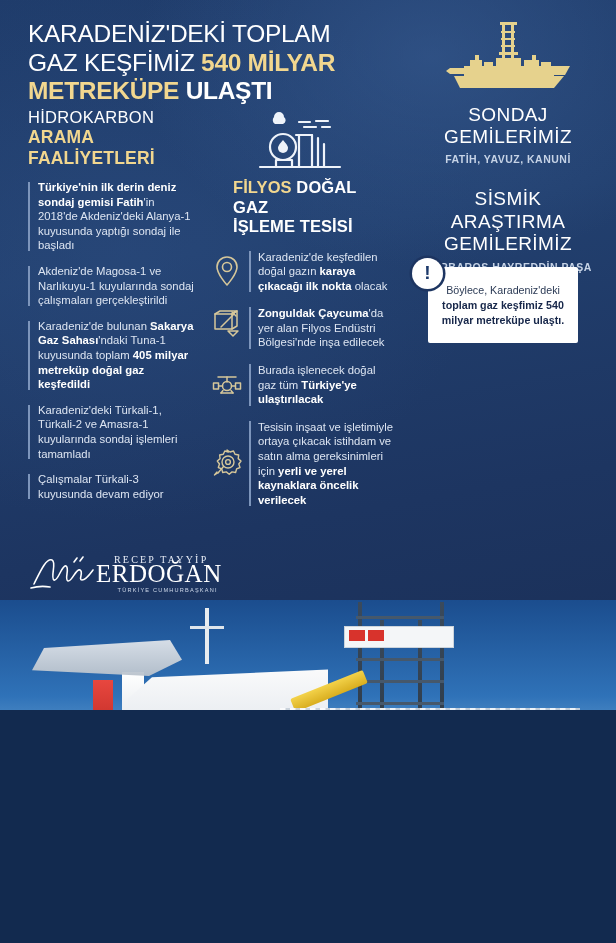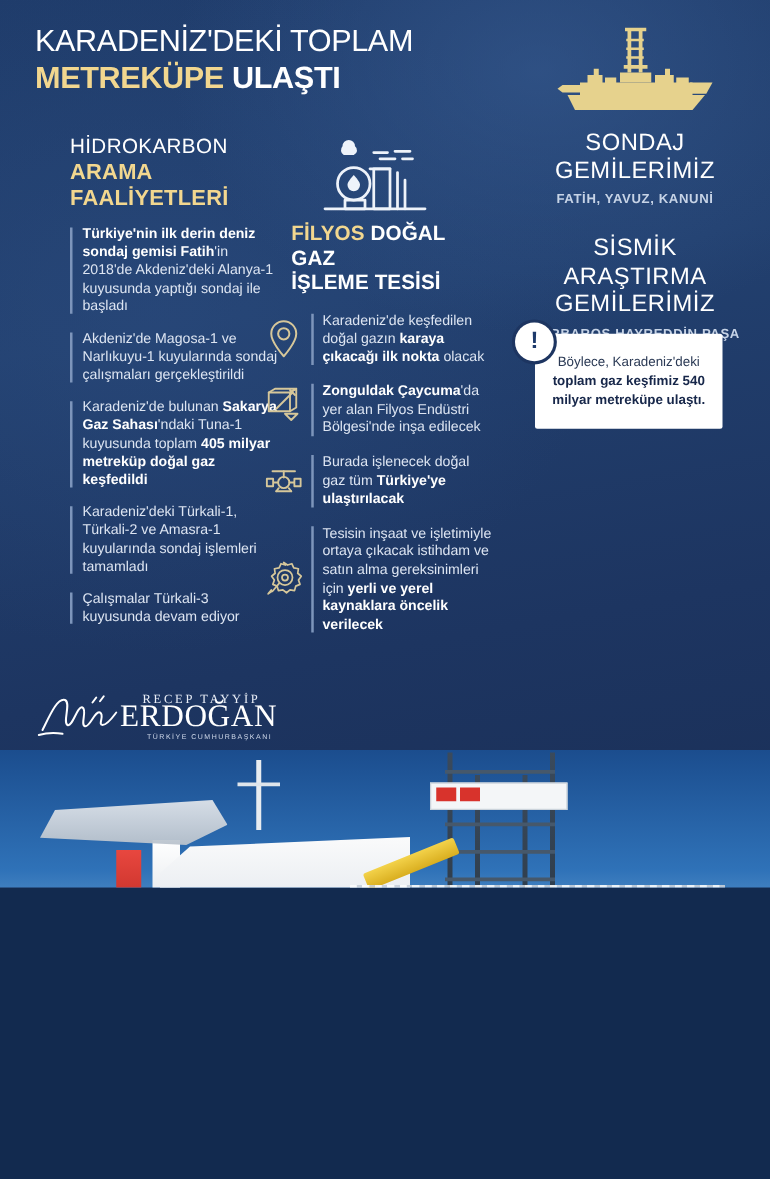--- a/index.html
+++ b/index.html
@@ -27,21 +27,21 @@
     font-size: 24.5px; line-height: 28.5px;
     letter-spacing: -0.3px;
     color: #ffffff; font-weight: 400;
     white-space: nowrap;
   }
   .header-line .gold { color: #f2d78f; font-weight: 700; }
   .header-line.bold-gold { font-weight: 700; color: #f2d78f; }
   .header-line.bold-gold .white { color: #ffffff; }
 
   
-  .col-left { position: absolute; left: 28px; top: 108px; width: 168px; margin-left: 28px; }
+  .col-left { position: absolute; left: 28px; top: 108px; width: 168px; }
   .sec-title-1 {
     font-size: 16.5px; line-height: 19px; color: #ffffff;
     letter-spacing: 0.3px; font-weight: 400;
   }
   .sec-title-2 {
     font-size: 17.5px; line-height: 21px; color: #f2d78f;
     letter-spacing: 0.2px; font-weight: 700; margin-bottom: 11px;
   }
   .bullet {
     position: relative;
@@ -284,20 +284,21 @@
     background: #8e1f1b; border-radius: 2px;
   }
 </style>
 </head>
 <body>
 
 <div id="infographic">
 
   <div class="header">
     <div class="header-line">KARADENİZ'DEKİ TOPLAM</div>
+    <div class="header-line"><span>GAZ KEŞFİMİZ </span><span class="gold">540 MİLYAR</span></div>
     <div class="header-line bold-gold"><span>METREKÜPE </span><span class="white">ULAŞTI</span></div>
   </div>
 
   <div class="col-left">
     <div class="sec-title-1">HİDROKARBON</div>
     <div class="sec-title-2">ARAMA FAALİYETLERİ</div>
 
     <div class="bullet">
       <b>Türkiye'nin ilk derin deniz sondaj gemisi Fatih</b><span>'in 2018'de Akdeniz'deki Alanya-1 kuyusunda yaptığı sondaj ile başladı</span>
     </div>

